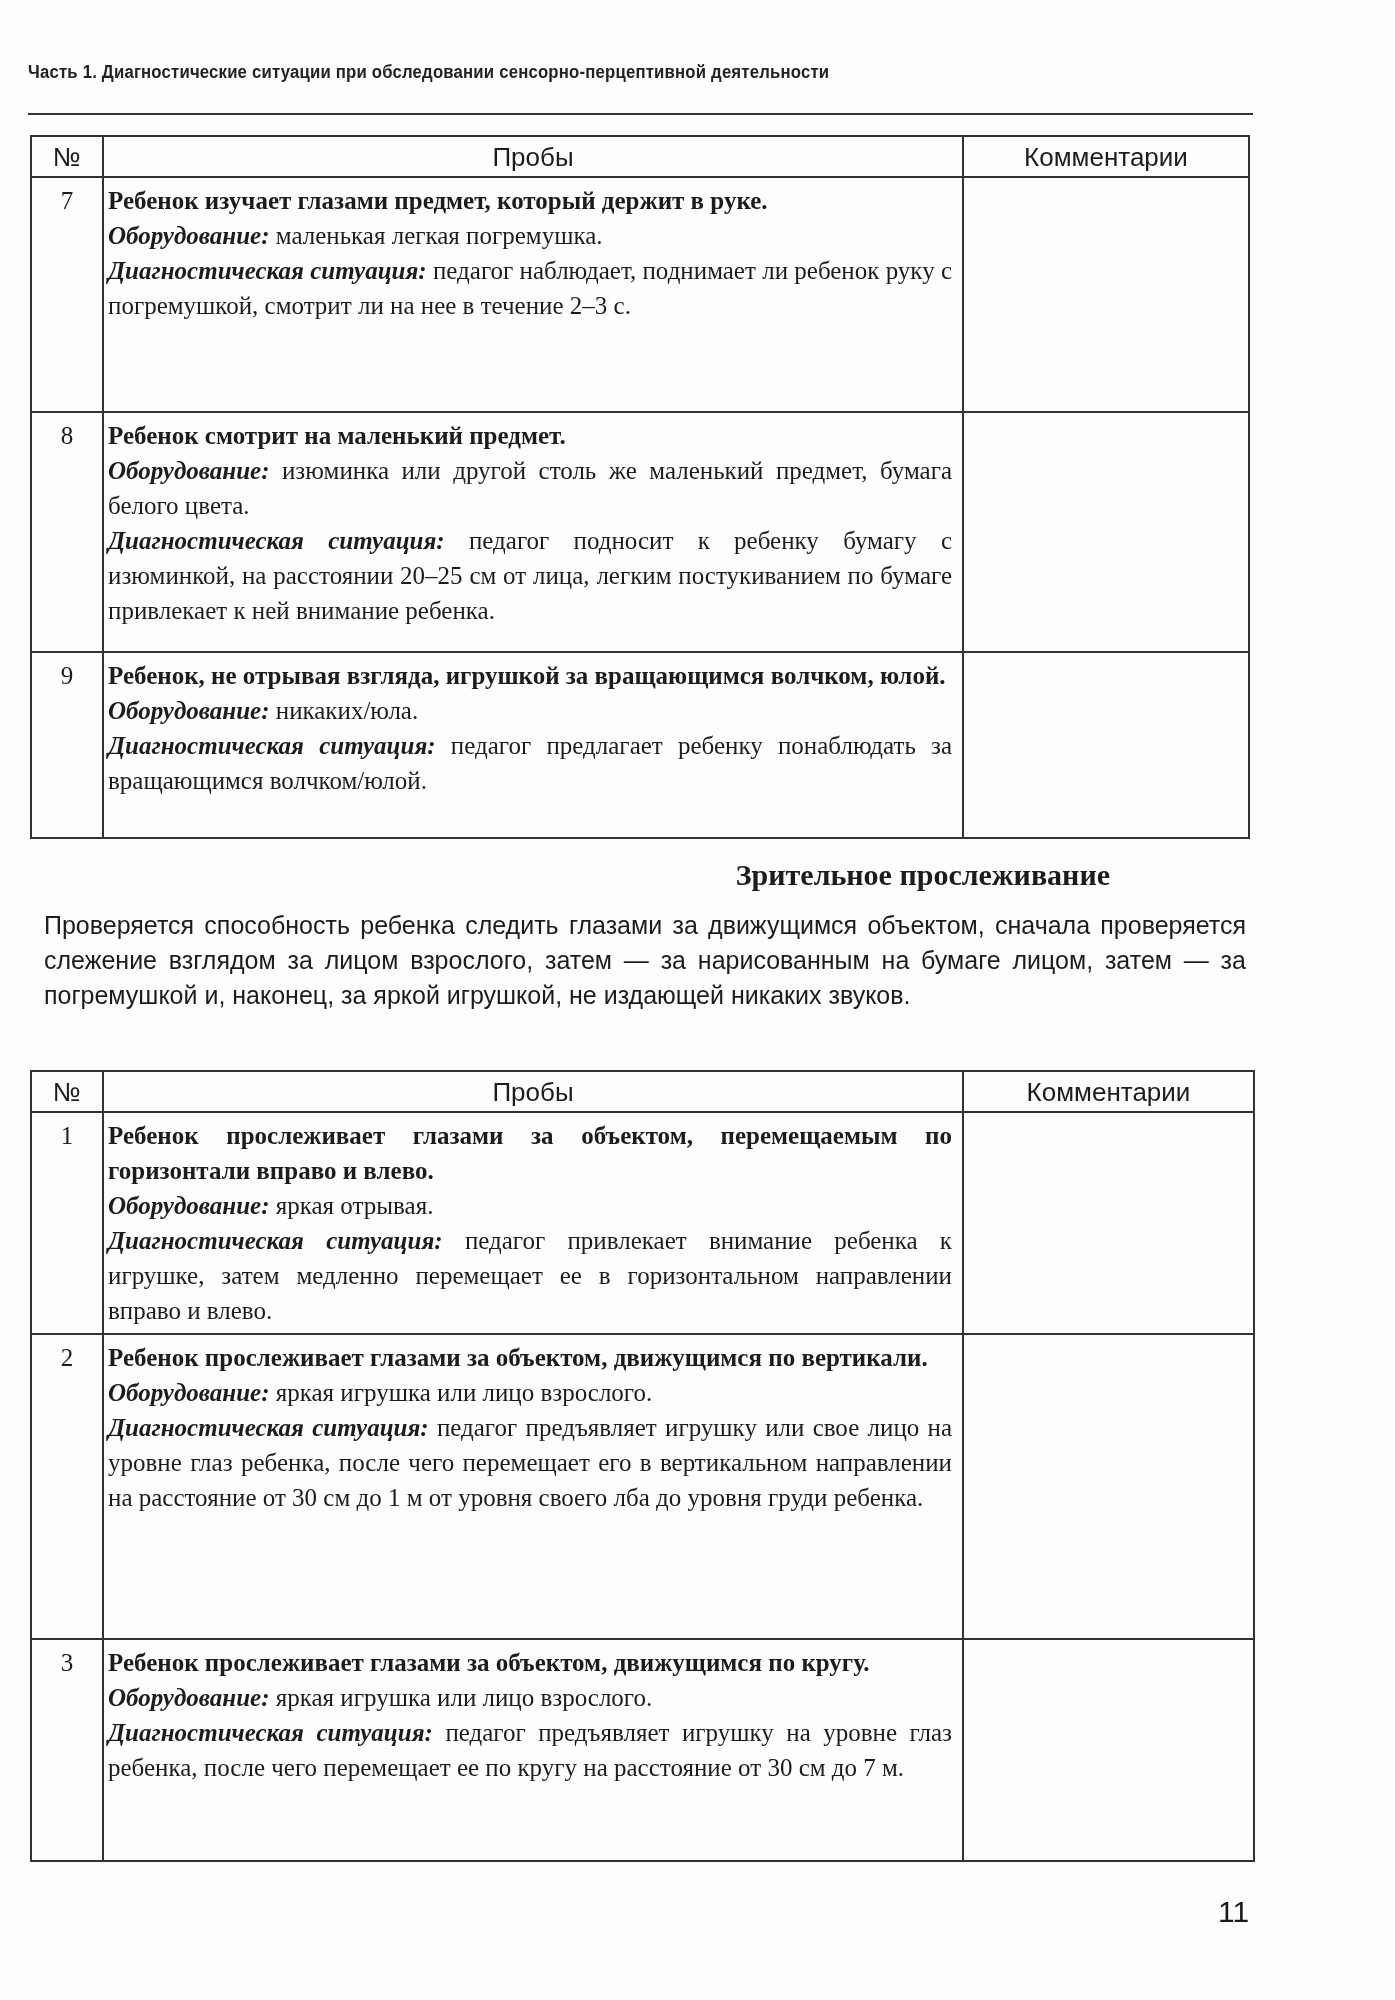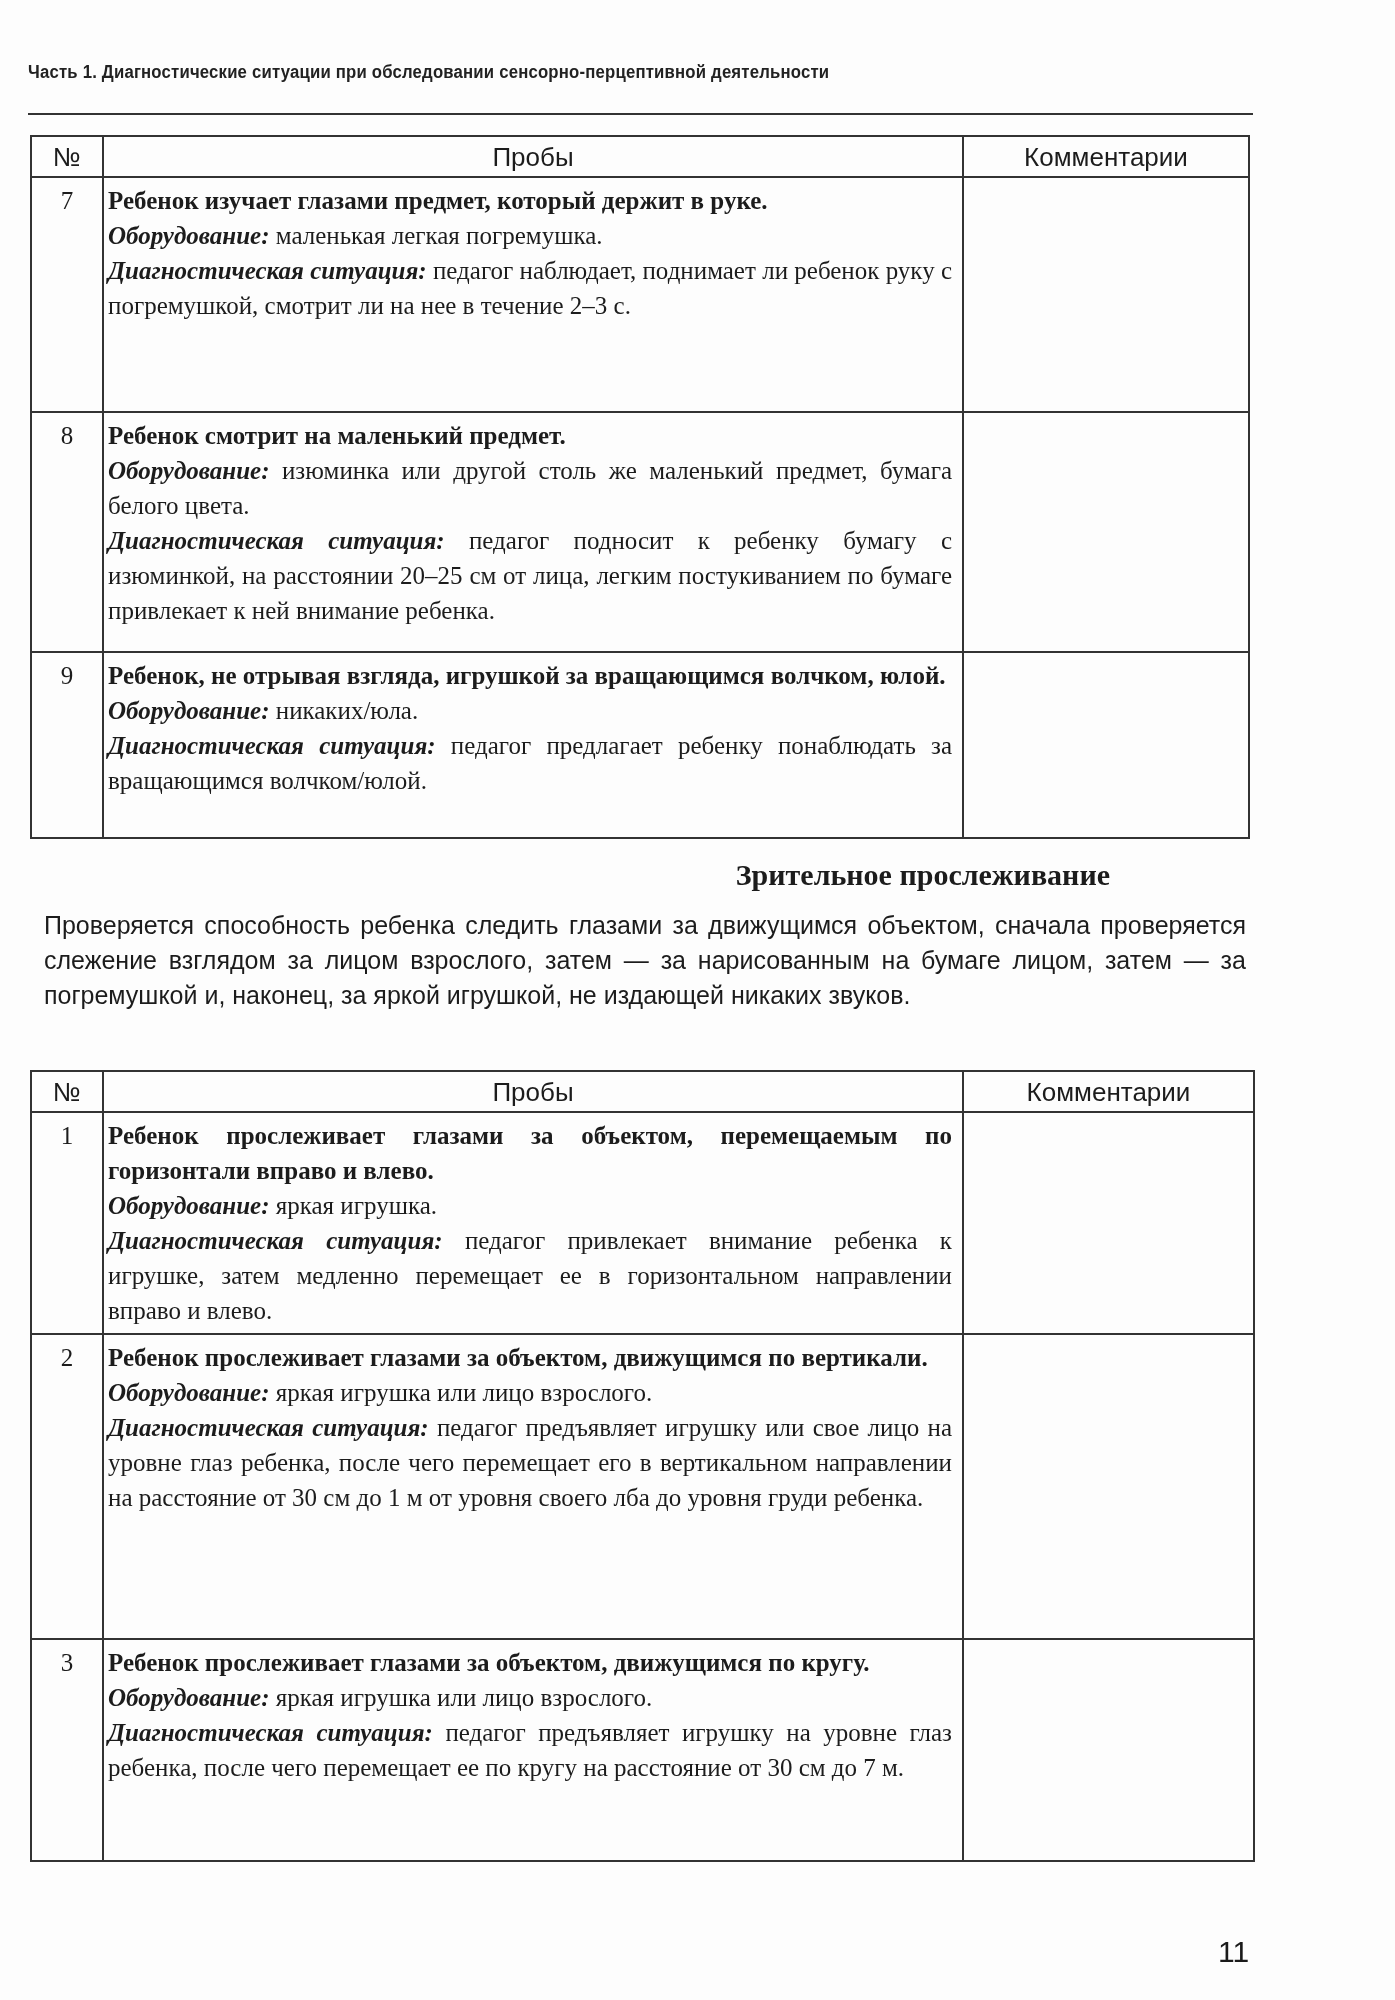--- a/index.html
+++ b/index.html
@@ -39,21 +39,21 @@
     position: absolute; left: 0; width: 1110px; top: 858px; text-align: right;
     font-family: "Liberation Serif", serif; font-weight: bold; font-size: 30px;
   }
   .intro {
     position: absolute; left: 44px; top: 908px; width: 1202px;
     font-family: Liberation Sans, sans-serif; font-size: 25px; line-height: 35px;
     text-align: justify;
   }
   .page-num {
     position: absolute; left: 1218px; top: 1895px;
-    font-family: "Liberation Sans", sans-serif; font-size: 30px; color: #1a1a1a; margin-top: 40px;
+    font-family: "Liberation Sans", sans-serif; font-size: 30px; color: #1a1a1a;
   }
 </style>
 </head>
 <body>
 
 <div class="running-head">Часть 1. Диагностические ситуации при обследовании сенсорно-перцептивной деятельности</div>
 <div class="head-rule"></div>
 
 <table class="probes" id="table1">
   <colgroup>
@@ -109,21 +109,21 @@
   <tbody>
       <tr>
     <th>№</th>
     <th>Пробы</th>
     <th>Комментарии</th>
   </tr>
   <tr style="height:222px">
     <td class="num">1</td>
     <td class="probe">
       <span class="title">Ребенок прослеживает глазами за объектом, перемещаемым по горизонтали вправо и влево.</span>
-      <div><span class="lbl">Оборудование:</span> <span>яркая игрушка.</span></div>
+      <div><span class="lbl">Оборудование:</span> <span>яркая отрывая.</span></div>
       <div><span class="lbl">Диагностическая ситуация:</span> <span>педагог привлекает внимание ребенка к игрушке, затем медленно перемещает ее в горизонтальном направлении вправо и влево.</span></div>
     </td>
     <td class="comment"></td>
   </tr>
   <tr style="height:305px">
     <td class="num">2</td>
     <td class="probe">
       <span class="title">Ребенок прослеживает глазами за объектом, движущимся по вертикали.</span>
       <div><span class="lbl">Оборудование:</span> <span>яркая игрушка или лицо взрослого.</span></div>
       <div><span class="lbl">Диагностическая ситуация:</span> <span>педагог предъявляет игрушку или свое лицо на уровне глаз ребенка, после чего перемещает его в вертикальном направлении на расстояние от 30 см до 1 м от уровня своего лба до уровня груди ребенка.</span></div>

